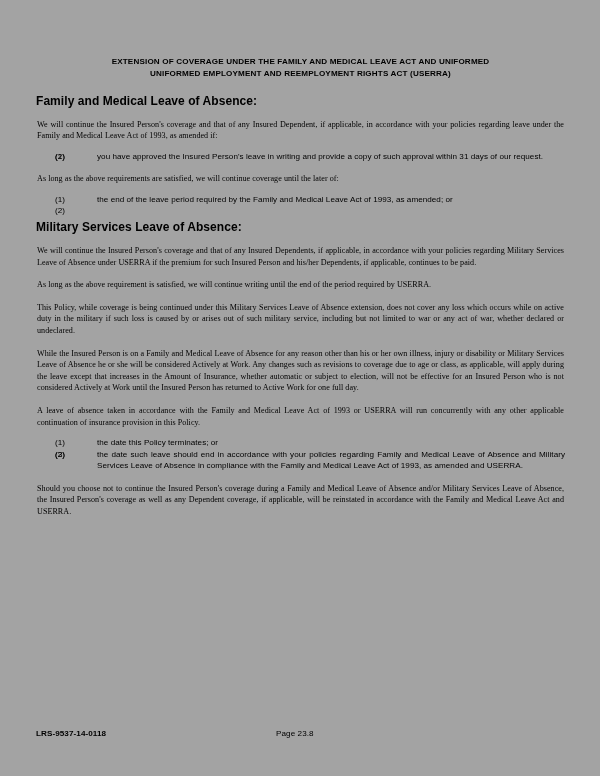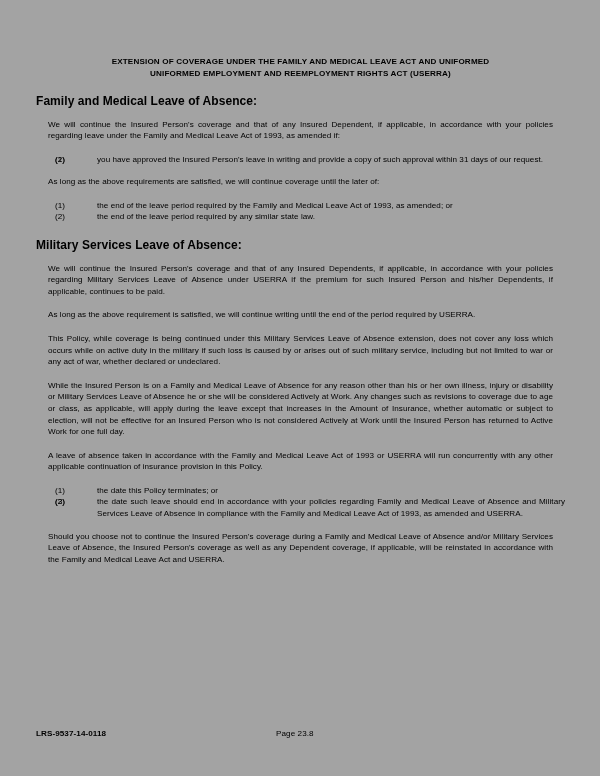--- a/index.html
+++ b/index.html
@@ -45,26 +45,27 @@
 
   .section-head {
     font-weight: bold;
     font-size: 12px;
     line-height: 11.5px;
     margin-top: 17px;
     letter-spacing: 0.005em;
   }
 
   p.para {
-    margin: 12px;
+    margin: 1px;
     margin-top: 11px;
     font-size: 8.1px;
     line-height: 11.6px;
     text-align: justify;
     letter-spacing: 0.005em;
+    font-family: Liberation Serif, serif;
   }
 
   ol.numlist {
     list-style: none;
     margin: 0;
     margin-top: 9px;
     padding: 0;
   }
 
   ol.numlist li {
@@ -134,21 +135,20 @@
 
     <p class="para">As long as the above requirements are satisfied, we will continue coverage until the later of:</p>
 
     <ol class="numlist nojustify">
       <li>
         <span class="marker">(1)</span>
         <span>the end of the leave period required by the Family and Medical Leave Act of 1993, as amended; or</span>
       </li>
       <li>
         <span class="marker">(2)</span>
-        <span>the end of the leave period required by any similar state law.</span>
       </li>
     </ol>
 
     <div class="section-head">Military Services Leave of Absence:</div>
 
     <p class="para">We will continue the Insured Person's coverage and that of any Insured Dependents, if applicable, in accordance with your policies regarding Military Services Leave of Absence under USERRA if the premium for such Insured Person and his/her Dependents, if applicable, continues to be paid.</p>
 
     <p class="para">As long as the above requirement is satisfied, we will continue writing until the end of the period required by USERRA.</p>
 
     <p class="para">This Policy, while coverage is being continued under this Military Services Leave of Absence extension, does not cover any loss which occurs while on active duty in the military if such loss is caused by or arises out of such military service, including but not limited to war or any act of war, whether declared or undeclared.</p>

